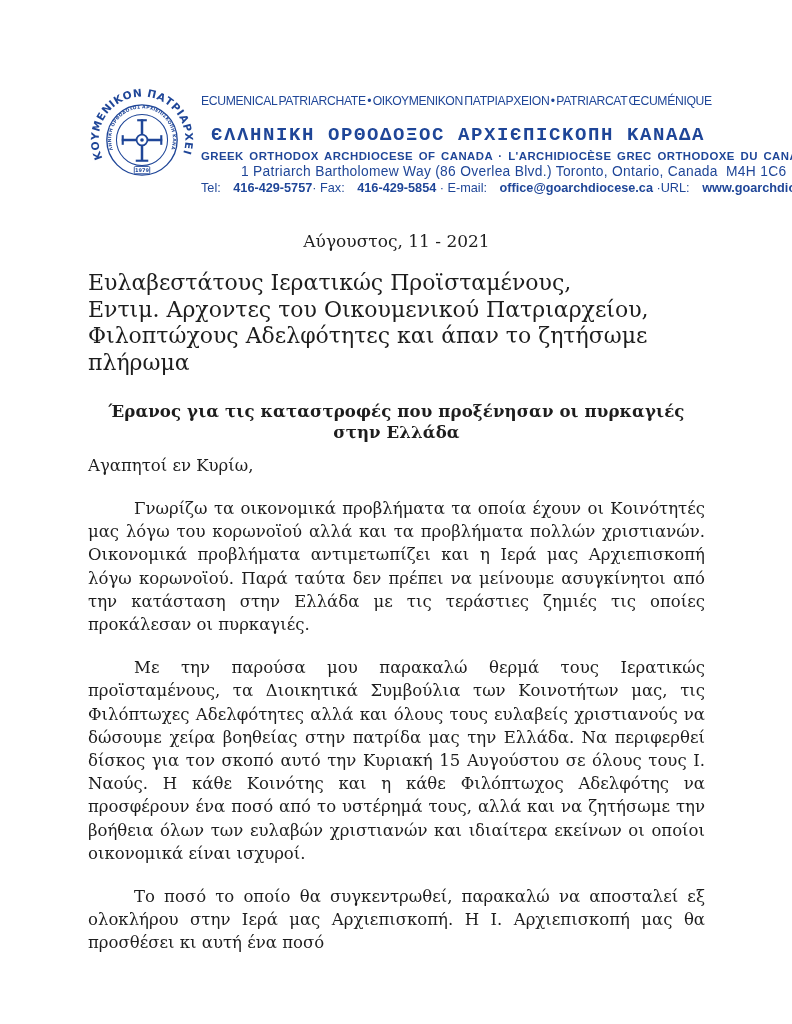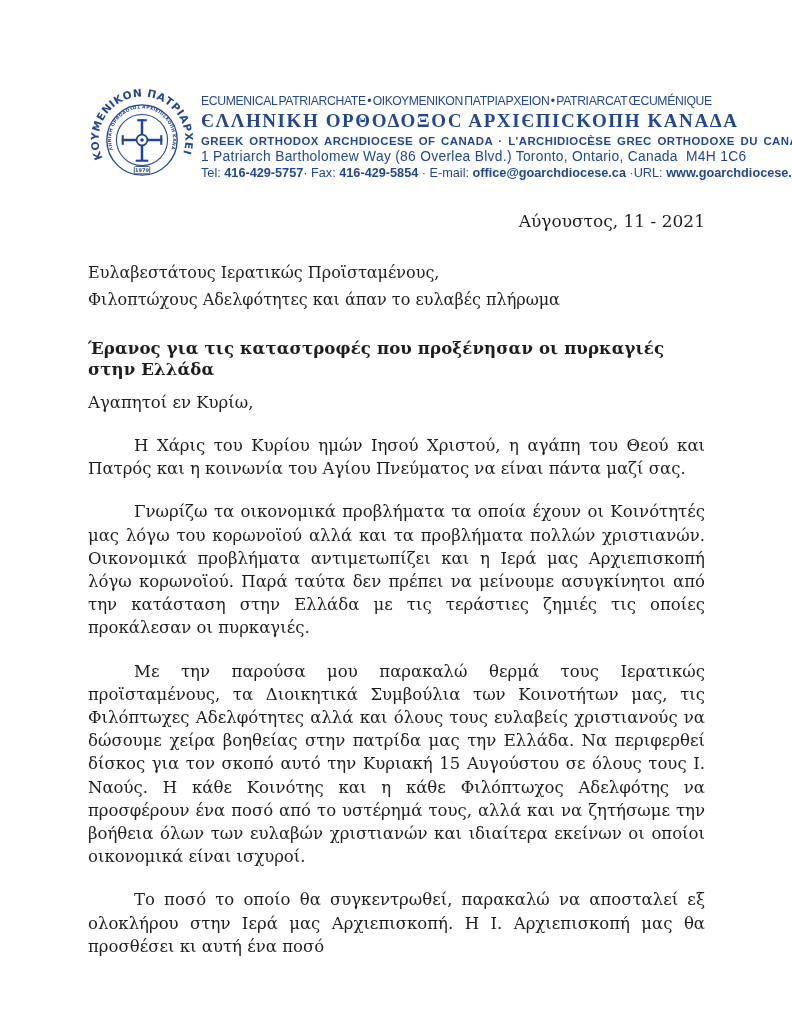--- a/index.html
+++ b/index.html
@@ -19,46 +19,46 @@
   }
   .seal-wrap{flex:0 0 106px;}
   .head-text{flex:1;padding-top:9px;min-width:0;}
   .h1{
     font-family:"Liberation Sans", sans-serif;
     font-size:12.2px;line-height:14px;
     letter-spacing:-0.35px;word-spacing:-1.5px;
     white-space:nowrap;
   }
   .h2{
-    font-family:Liberation Serif, serif;
+    font-family:Liberation Mono, monospace;
     font-size:19px;line-height:23px;font-weight:bold;
-    letter-spacing:1.6px;white-space:nowrap;margin-top:1px;
+    letter-spacing:1.6px;white-space:nowrap;margin-top:16px;text-align:right;
   }
   .h3{
     font-family:"Liberation Sans", sans-serif;
     font-size:11.4px;line-height:14px;font-weight:bold;
     letter-spacing:0.45px;word-spacing:2px;white-space:nowrap;margin-top:2px;
   }
   .h4{
     font-family:"Liberation Sans", sans-serif;
     font-size:13.8px;line-height:16px;
-    letter-spacing:0.3px;white-space:nowrap;margin-top:1px;
+    letter-spacing:0.3px;white-space:nowrap;margin-top:1px;margin-left:40px;
   }
   .h5{
     font-family:"Liberation Sans", sans-serif;
     font-size:12.7px;line-height:15px;
     white-space:nowrap;margin-top:1px;
   }
-  .h5 b{font-weight:bold;}
+  .h5 b{font-weight:bold;margin-left:9px;}
   
   .content{position:absolute;left:88px;top:193px;width:617px;}
-  .date-row{margin-top:18px;text-align:right;font-size:17px;line-height:20px;}
-  .recipients{margin-top:29px;font-size:16px;line-height:26.5px;}
+  .date-row{margin-top:38px;text-align:center;font-size:17px;line-height:20px;}
+  .recipients{margin-top:19px;font-size:22px;line-height:26.5px;}
   .subject{
-    margin-top:25px;font-weight:bold;
+    margin-top:25px;text-align:center;font-weight:bold;
     font-size:16.6px;line-height:21px;letter-spacing:0.1px;
   }
   .salutation{margin-top:11px;font-size:16.5px;line-height:23px;}
   .para{
     margin:20px 0 0 0;
     font-size:16.5px;line-height:23.2px;
     text-align:justify;text-align-last:left;
     text-indent:46px;
   }
   
@@ -115,26 +115,26 @@
       </div>
     </div>
   </div>
 
   <div class="content">
 
     <div class="date-row">Αύγουστος, 11 - 2021</div>
 
     <div class="recipients">
       <div>Ευλαβεστάτους Ιερατικώς Προϊσταμένους,</div>
-      <div>Φιλοπτώχους Αδελφότητες και άπαν το ευλαβές πλήρωμα</div>
+      <div>Εντιμ. Αρχοντες του Οικουμενικού Πατριαρχείου,</div>
+      <div>Φιλοπτώχους Αδελφότητες και άπαν το ζητήσωμε πλήρωμα</div>
     </div>
 
     <div class="subject">Έρανος για τις καταστροφές που προξένησαν οι πυρκαγιές στην Ελλάδα</div>
 
     <div class="salutation">Αγαπητοί εν Κυρίω,</div>
 
-    <p class="para">Η Χάρις του Κυρίου ημών Ιησού Χριστού, η αγάπη του Θεού και Πατρός και η κοινωνία του Αγίου Πνεύματος να είναι πάντα μαζί σας.</p>
     <p class="para">Γνωρίζω τα οικονομικά προβλήματα τα οποία έχουν οι Κοινότητές μας λόγω του κορωνοϊού αλλά και τα προβλήματα πολλών χριστιανών. Οικονομικά προβλήματα αντιμετωπίζει και η Ιερά μας Αρχιεπισκοπή λόγω κορωνοϊού. Παρά ταύτα δεν πρέπει να μείνουμε ασυγκίνητοι από την κατάσταση στην Ελλάδα με τις τεράστιες ζημιές τις οποίες προκάλεσαν οι πυρκαγιές.</p>
     <p class="para">Με την παρούσα μου παρακαλώ θερμά τους Ιερατικώς προϊσταμένους, τα Διοικητικά Συμβούλια των Κοινοτήτων μας, τις Φιλόπτωχες Αδελφότητες αλλά και όλους τους ευλαβείς χριστιανούς να δώσουμε χείρα βοηθείας στην πατρίδα μας την Ελλάδα. Να περιφερθεί δίσκος για τον σκοπό αυτό την Κυριακή 15 Αυγούστου σε όλους τους Ι. Ναούς. Η κάθε Κοινότης και η κάθε Φιλόπτωχος Αδελφότης να προσφέρουν ένα ποσό από το υστέρημά τους, αλλά και να ζητήσωμε την βοήθεια όλων των ευλαβών χριστιανών και ιδιαίτερα εκείνων οι οποίοι οικονομικά είναι ισχυροί.</p>
     <p class="para">Το ποσό το οποίο θα συγκεντρωθεί, παρακαλώ να αποσταλεί εξ ολοκλήρου στην Ιερά μας Αρχιεπισκοπή. Η Ι. Αρχιεπισκοπή μας θα προσθέσει κι αυτή ένα ποσό</p>
   </div>
 
 </div>
 
 </body></html>

